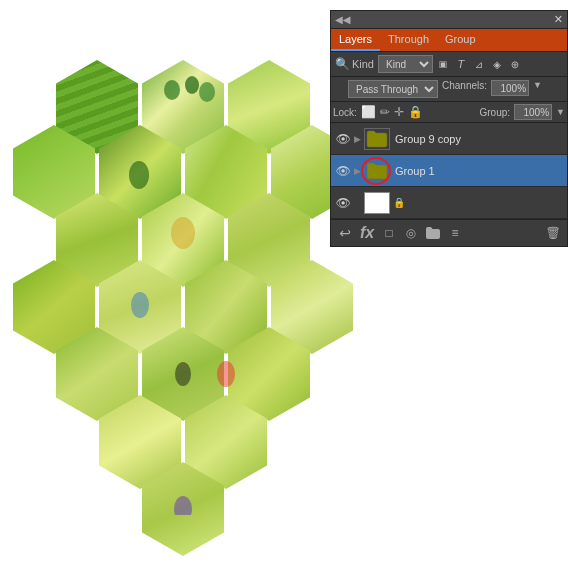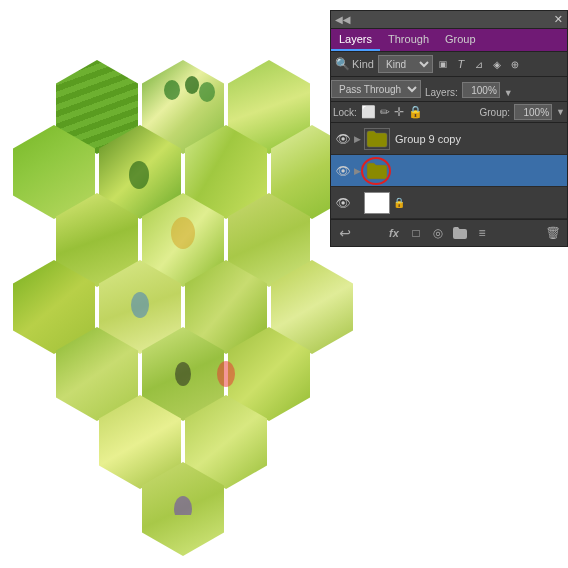--- a/index.html
+++ b/index.html
@@ -38,21 +38,21 @@
       display: flex;
       align-items: center;
       background: #4a4a4a;
       padding: 2px 4px;
       border-bottom: 1px solid #222;
       justify-content: space-between;
     }
 
     .panel-tabs {
       display: flex;
-      background: #701a75;
+      background: #c2410c;
       border-bottom: 1px solid #222;
     }
 
     .panel-tab {
       padding: 4px 8px;
       cursor: pointer;
       color: #ccc;
       font-size: 11px;
       border-bottom: 2px solid transparent;
     }
@@ -99,22 +99,22 @@
       display: flex;
       align-items: center;
       justify-content: center;
       color: #bbb;
       font-size: 11px;
       cursor: pointer;
     }
 
     .blend-row {
       display: flex;
-      align-items: flex-end;
-      padding: 3px 0;
+      align-items: flex-start;
+      padding: 3px 17px;
       border-bottom: 1px solid #222;
       gap: 4px;
     }
 
     .blend-dropdown {
       background: #5a5a5a;
       border: 1px solid #777;
       color: #ccc;
       font-size: 10px;
       padding: 1px 3px;
@@ -430,21 +430,21 @@
     <span class="toolbar-icon" style="font-size:10px;">⊕</span>
   </div>
 
   <div class="blend-row">
     <select class="blend-dropdown">
       <option>Pass Through</option>
       <option>Normal</option>
       <option>Multiply</option>
       <option>Screen</option>
     </select>
-    <span class="opacity-label">Layers:</span>
+    <span class="opacity-label">Channels:</span>
     <input class="opacity-input" type="text" value="100%" style="background: rgb(90, 90, 90); border: 1px solid rgb(119, 119, 119); color: rgb(204, 204, 204); font-size: 10px; width: 38px; height: 16px; text-align: right;">
     <span style="color:#aaa;font-size:9px;">▼</span>
   </div>
 
   <div class="lock-row">
     <span class="lock-label">Lock:</span>
     <span class="lock-icon" style="color:#aaa;font-size:12px;">⬜</span>
     <span class="lock-icon" style="color:#aaa;font-size:12px;">✏</span>
     <span class="lock-icon" style="color:#aaa;font-size:12px;">✛</span>
     <span class="lock-icon" style="color:#aaa;font-size:12px;">🔒</span>
@@ -469,32 +469,33 @@
     <span class="eye-icon">👁</span>
     <span class="expand-arrow">▶</span>
 
     <div style="position:relative;width:26px;height:22px;display:flex;align-items:center;justify-content:center;">
       <svg width="22" height="18" viewBox="0 0 22 18">
         <path d="M1 3 Q1 1 3 1 L8 1 L10 3 L19 3 Q21 3 21 5 L21 15 Q21 17 19 17 L3 17 Q1 17 1 15 Z" fill="#8a8a00" stroke="#666" stroke-width="0.5"></path>
       </svg>
 
       <div style="position:absolute;top:-3px;left:-3px;width:30px;height:28px;border:2px solid #e02020;border-radius:50%;pointer-events:none;"></div>
     </div>
+    <span class="layer-name">Group 1</span>
   </div>
 
   <div class="layer-row">
     <span class="eye-icon">👁</span>
     <span class="expand-arrow" style="color:transparent;">▶</span>
     <div class="layer-thumb white-bg" style="width:26px;height:22px;background:#fff;border:1px solid #888;"></div>
     <span class="layer-lock">🔒</span>
   </div>
 
   <div class="panel-bottom">
     <span class="bottom-icon" style="font-size:14px;">↩</span>
-    <span class="bottom-icon" style="font-size:11px;font-style:italic;font-weight:bold;margin-left:27px;">fx</span>
+    <span class="bottom-icon" style="font-size:16px;font-style:italic;font-weight:bold;">fx</span>
     <span class="bottom-icon" style="font-size:12px;">□</span>
     <span class="bottom-icon" style="font-size:12px;">◎</span>
     <span class="bottom-icon">
       <svg width="14" height="12" viewBox="0 0 14 12">
         <path d="M0 2 Q0 0 2 0 L5 0 L6.5 2 L12 2 Q14 2 14 4 L14 10 Q14 12 12 12 L2 12 Q0 12 0 10 Z" fill="#aaa"></path>
       </svg>
     </span>
     <span class="bottom-icon" style="font-size:12px;">≡</span>
     <span class="bottom-icon trash" style="font-size:12px;">🗑</span>
   </div>

